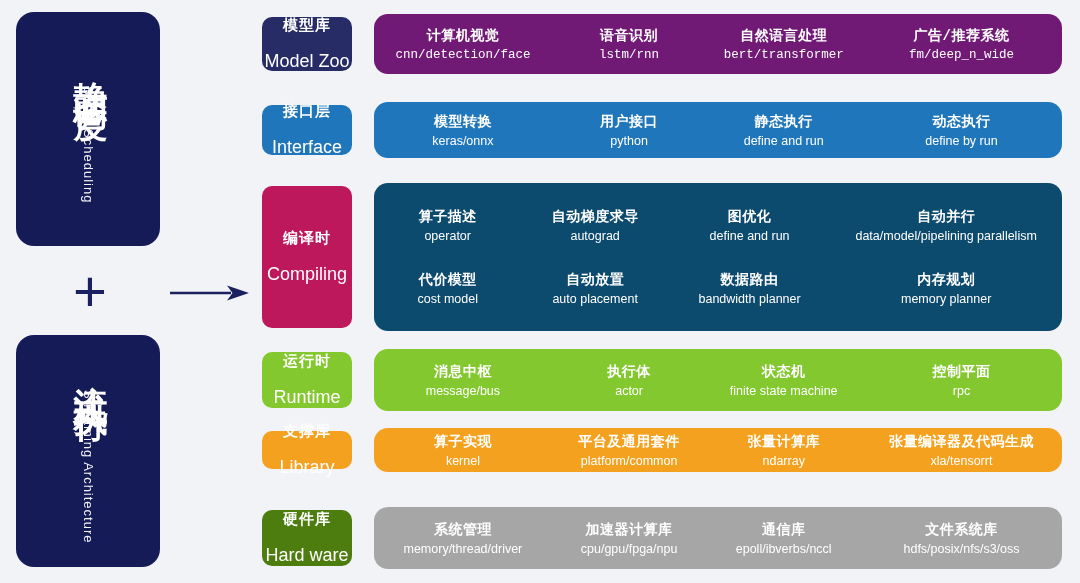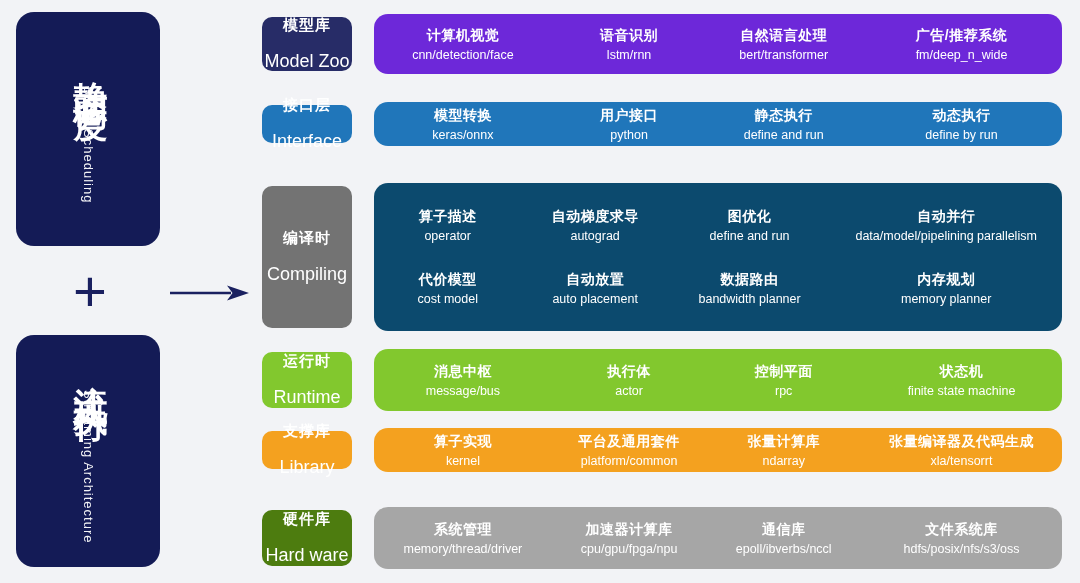--- a/index.html
+++ b/index.html
@@ -34,21 +34,21 @@
   .plus{
     position:absolute;left:58px;top:260px;width:64px;height:62px;
     line-height:62px;text-align:center;
     font-size:58px;font-weight:300;color:#1a2060;
   }
   .arrow{position:absolute;left:169px;top:284px;}
 
   
   .row{position:absolute;left:262px;width:800px;}
   .r0{top:14px;height:60px;}
-  .r1{top:102px;height:44px;}
+  .r1{top:102px;height:56px;}
   .r2{top:183px;height:148px;}
   .r3{top:349px;height:62px;}
   .r4{top:428px;height:44px;}
   .r5{top:507px;height:62px;}
 
   .row-label{
     position:absolute;left:0;top:3px;bottom:3px;width:90px;
     border-radius:10px;color:#fff;
     display:flex;flex-direction:column;align-items:center;justify-content:center;
     text-align:center;
@@ -93,21 +93,21 @@
     <line x1="1" y1="9" x2="62" y2="9" stroke="#1a2060" stroke-width="2.6"></line>
     <polygon points="58,1.5 80,9 58,16.5 63.5,9" fill="#1a2060"></polygon>
   </svg>
 
   <div id="rows">
       <div class="row r0">
         <div class="row-label" style="background: rgb(39, 44, 103);">
           <div class="label-zh">模型库</div>
           <div class="label-en">Model Zoo</div>
         </div>
-        <div class="row-content" style="background: #6d28d9;">
+        <div class="row-content" style="background: #701a75; font-family: Liberation Mono, monospace;">
           <div class="cell-group cols-default">
             <div class="cell">
               <div class="cell-zh">计算机视觉</div>
               <div class="cell-en">cnn/detection/face</div>
             </div>
             <div class="cell">
               <div class="cell-zh">语音识别</div>
               <div class="cell-en">lstm/rnn</div>
             </div>
             <div class="cell">
@@ -141,21 +141,21 @@
               <div class="cell-en">define and run</div>
             </div>
             <div class="cell">
               <div class="cell-zh">动态执行</div>
               <div class="cell-en">define by run</div>
             </div>
           </div>
         </div>
       </div>
       <div class="row r2">
-        <div class="row-label" style="background: #737373;">
+        <div class="row-label" style="background: #be185d;">
           <div class="label-zh">编译时</div>
           <div class="label-en">Compiling</div>
         </div>
         <div class="row-content" style="background: #0c4a6e;">
           <div class="cell-group cols-compiling">
             <div class="cell">
               <div class="cell-zh">算子描述</div>
               <div class="cell-en">operator</div>
             </div>
             <div class="cell">
@@ -200,26 +200,26 @@
           <div class="cell-group cols-default">
             <div class="cell">
               <div class="cell-zh">消息中枢</div>
               <div class="cell-en">message/bus</div>
             </div>
             <div class="cell">
               <div class="cell-zh">执行体</div>
               <div class="cell-en">actor</div>
             </div>
             <div class="cell">
+              <div class="cell-zh">状态机</div>
+              <div class="cell-en">finite state machine</div>
+            </div>
+            <div class="cell">
               <div class="cell-zh">控制平面</div>
               <div class="cell-en">rpc</div>
-            </div>
-            <div class="cell">
-              <div class="cell-zh">状态机</div>
-              <div class="cell-en">finite state machine</div>
             </div>
           </div>
         </div>
       </div>
       <div class="row r4">
         <div class="row-label" style="background: rgb(244, 161, 31);">
           <div class="label-zh">支撑库</div>
           <div class="label-en">Library</div>
         </div>
         <div class="row-content" style="background: rgb(244, 161, 31);">

